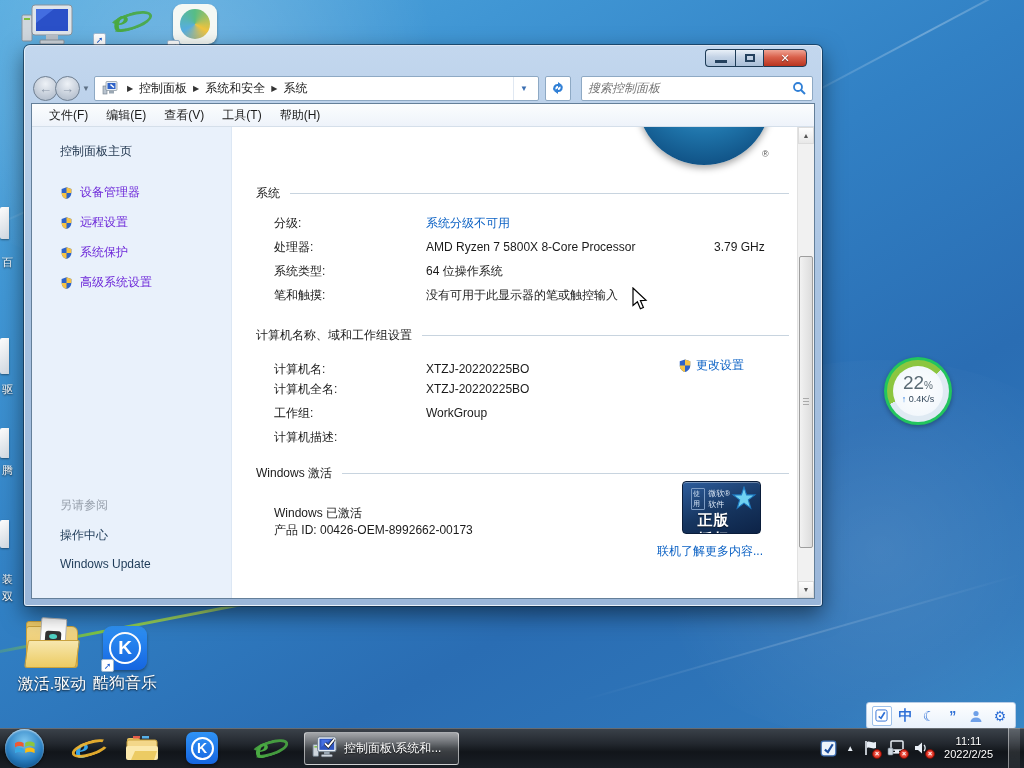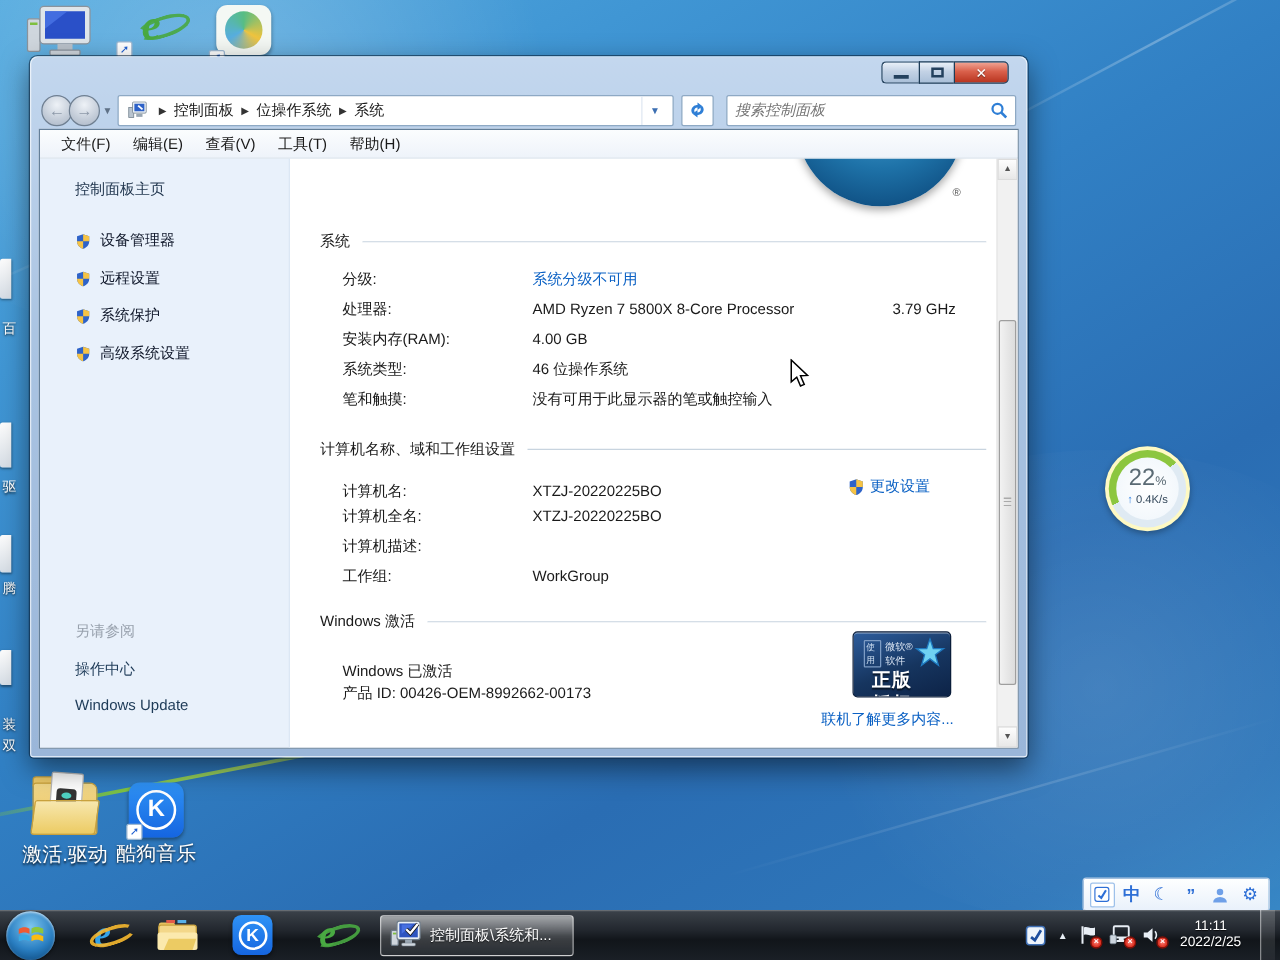--- a/index.html
+++ b/index.html
@@ -54,21 +54,21 @@
   .refreshbtn { width:26px; height:25px; background:#fff; border:1px solid #8ea9c4; border-radius:2px; display:flex; align-items:center; justify-content:center; margin-left:2px; }
   .searchbox { width:232px; height:25px; background:#fff; border:1px solid #8ea9c4; border-radius:2px; display:flex; align-items:center; margin-left:6px; padding:0 6px; }
   .searchbox input { flex:1; border:none; outline:none; font:italic 12px "Liberation Sans","DejaVu Sans",sans-serif; color:#b91c1c; min-width:0; background:transparent; }
 
   .client { background:#fff; border:1px solid #647f99; height:calc(100% - 57px); display:flex; flex-direction:column; }
   .menubar { height:23px; background:linear-gradient(#fbfdfe,#eef3fa); border-bottom:1px solid #d5dfea; display:flex; align-items:center; padding-left:8px; flex:none; }
   .menubar span { padding:5px 9px; color:#1a1a1a; }
   .bodyrow { flex:1; display:flex; min-height:0; }
   .sidebar { width:200px; background:#e9f1fb; display:flex; flex-direction:column; padding:16px 0 14px 28px; border-right:1px solid #dce7f4; }
   .sb-home { color:#22374f; margin-bottom:24px; cursor:pointer; }
-  .sb-task { display:flex; align-items:center; gap:7px; color:#0f172a; margin-bottom:13px; cursor:pointer; }
+  .sb-task { display:flex; align-items:center; gap:7px; color:#6d28d9; margin-bottom:13px; cursor:pointer; }
   .sb-footer { margin-top:auto; }
   .sb-seealso { color:#98a1ad; margin-bottom:13px; }
   .sb-link { color:#1d3a57; margin-bottom:13px; cursor:pointer; }
 
   .content { flex:1; position:relative; overflow:hidden; background:#fff; padding:0 8px 0 24px; min-width:0; }
   .orb { position:absolute; left:405px; top:-96px; width:134px; height:134px; border-radius:50%;
          background:radial-gradient(circle at 50% 30%,#57b6e8,#1e72a8 55%,#0d4b7e 88%); box-shadow:0 3px 7px rgba(0,0,0,.35); }
   .orb-r { position:absolute; left:530px; top:22px; font-size:9px; color:#555; }
 
   .sect-h { display:flex; align-items:center; color:#1a1a1a; }
@@ -89,21 +89,21 @@
   .badge svg { position:absolute; right:3px; top:4px; }
   .learnmore { position:absolute; right:26px; top:78px; font-size:12px; }
 
   .vscroll { width:17px; background:#f1f1f1; border-left:1px solid #e2e2e2; display:flex; flex-direction:column; }
   .varrow { height:17px; background:linear-gradient(#fdfdfd,#e8e8e8); border:1px solid #dcdcdc; color:#555; font-size:7px; display:flex; align-items:center; justify-content:center; }
   .vtrack { flex:1; position:relative; }
   .vthumb { position:absolute; left:1px; right:1px; top:112px; height:292px; border:1px solid #9e9e9e; border-radius:2px; background:linear-gradient(90deg,#f2f2f2,#dcdcdc); }
   .vthumb::after { content:""; position:absolute; left:3px; right:3px; top:50%; height:7px; margin-top:-4px; background:repeating-linear-gradient(#aaa 0 1px,transparent 1px 3px); }
 
   
-  .ball { position:absolute; left:884px; top:357px; width:68px; height:68px; border-radius:50%; background:#fef9c3; box-shadow:0 2px 5px rgba(0,0,0,.3); display:flex; align-items:center; justify-content:center; }
+  .ball { position:absolute; left:884px; top:357px; width:68px; height:68px; border-radius:50%; background:#22c55e; box-shadow:0 2px 5px rgba(0,0,0,.3); display:flex; align-items:center; justify-content:center; }
   .ball .ring { width:62px; height:62px; border-radius:50%; background:conic-gradient(from 245deg,#8cc63f 0 45%,#dfeaf3 45% 100%); display:flex; align-items:center; justify-content:center; }
   .ball .inner { width:50px; height:50px; border-radius:50%; background:radial-gradient(#ffffff,#eef5fb); text-align:center; padding-top:7px; }
   .ball .pct { font-size:19px; color:#5a6a74; line-height:1; }
   .ball .pct b { font-size:10px; font-weight:normal; }
   .ball .spd { font-size:9px; color:#33475a; margin-top:2px; }
   .ball .spd .up { color:#2a7de1; font-weight:bold; }
 
   
   .imebar { position:absolute; left:866px; top:702px; width:150px; height:27px; background:linear-gradient(#feffff,#e9f1fb); border:1px solid #b8cde6; border-radius:3px; display:flex; align-items:center; justify-content:space-around; padding:0 3px; color:#2e6fd6; }
   .ime-ic { display:flex; align-items:center; justify-content:center; width:20px; height:20px; font-size:14px; }
@@ -222,21 +222,21 @@
       <svg class="addr-ic" viewBox="0 0 16 14">
         <rect x="1" y="5" width="4" height="8" fill="#b9c4cf" stroke="#6f7d8a" stroke-width=".6"></rect>
         <rect x="4" y="0.5" width="11" height="9" rx="1" fill="#e8eef4" stroke="#6f7d8a" stroke-width=".6"></rect>
         <rect x="5.5" y="2" width="8" height="6" fill="#2e62c8"></rect>
         <path d="M9 3 l3.5 3 l-1 1 l-3.5 -3 z" fill="#fff"></path>
         <rect x="7" y="10" width="5" height="2.5" fill="#9aa7b3"></rect>
       </svg>
       <span class="crumb-sep">▶</span>
       <span class="crumb">控制面板</span>
       <span class="crumb-sep">▶</span>
-      <span class="crumb">位操作系统</span>
+      <span class="crumb">系统和安全</span>
       <span class="crumb-sep">▶</span>
       <span class="crumb">系统</span>
       <span class="addr-dd">▼</span>
     </div>
     <div class="refreshbtn">
       <svg width="14" height="14" viewBox="0 0 14 14">
         <path d="M3 10 A4.4 4.4 0 0 1 7 3 l0 -2 4 3 -4 3 0 -2 A2.4 2.4 0 0 0 5 9 Z" fill="#2f7fd6"></path>
         <path d="M11 4 A4.4 4.4 0 0 1 7 11 l0 2 -4 -3 4 -3 0 2 A2.4 2.4 0 0 0 9 5 Z" fill="#2f7fd6"></path>
       </svg>
     </div>
@@ -317,27 +317,22 @@
               <span>分级:</span>
               <span class="link">系统分级不可用</span>
                 <span></span>
             </div>
             <div class="row">
               <span>处理器:</span>
               <span>AMD Ryzen 7 5800X 8-Core Processor</span>
               <span>3.79 GHz</span>
             </div>
             <div class="row">
-              <span>安装内存(RAM):</span>
-              <span>4.00 GB</span>
-                <span></span>
-            </div>
-            <div class="row">
               <span>系统类型:</span>
-              <span>46 位操作系统</span>
+              <span>64 位操作系统</span>
                 <span></span>
             </div>
             <div class="row">
               <span>笔和触摸:</span>
               <span>没有可用于此显示器的笔或触控输入</span>
                 <span></span>
             </div>
           </div>
         </div>
 
@@ -358,27 +353,27 @@
                   </svg>
                 <span>更改设置</span>
               </span>
             </div>
             <div class="row c2">
               <span>计算机全名:</span>
               <span>XTZJ-20220225BO</span>
                 <span></span>
             </div>
             <div class="row c2">
+              <span>工作组:</span>
+              <span>WorkGroup</span>
+                <span></span>
+            </div>
+            <div class="row c2">
               <span>计算机描述:</span>
               <span></span>
-                <span></span>
-            </div>
-            <div class="row c2">
-              <span>工作组:</span>
-              <span>WorkGroup</span>
                 <span></span>
             </div>
           </div>
         </div>
 
         <div class="sect" style="margin-top:12px;">
           <div class="sect-h">
               <span>Windows 激活</span>
               <span class="rule"></span>
             </div>

